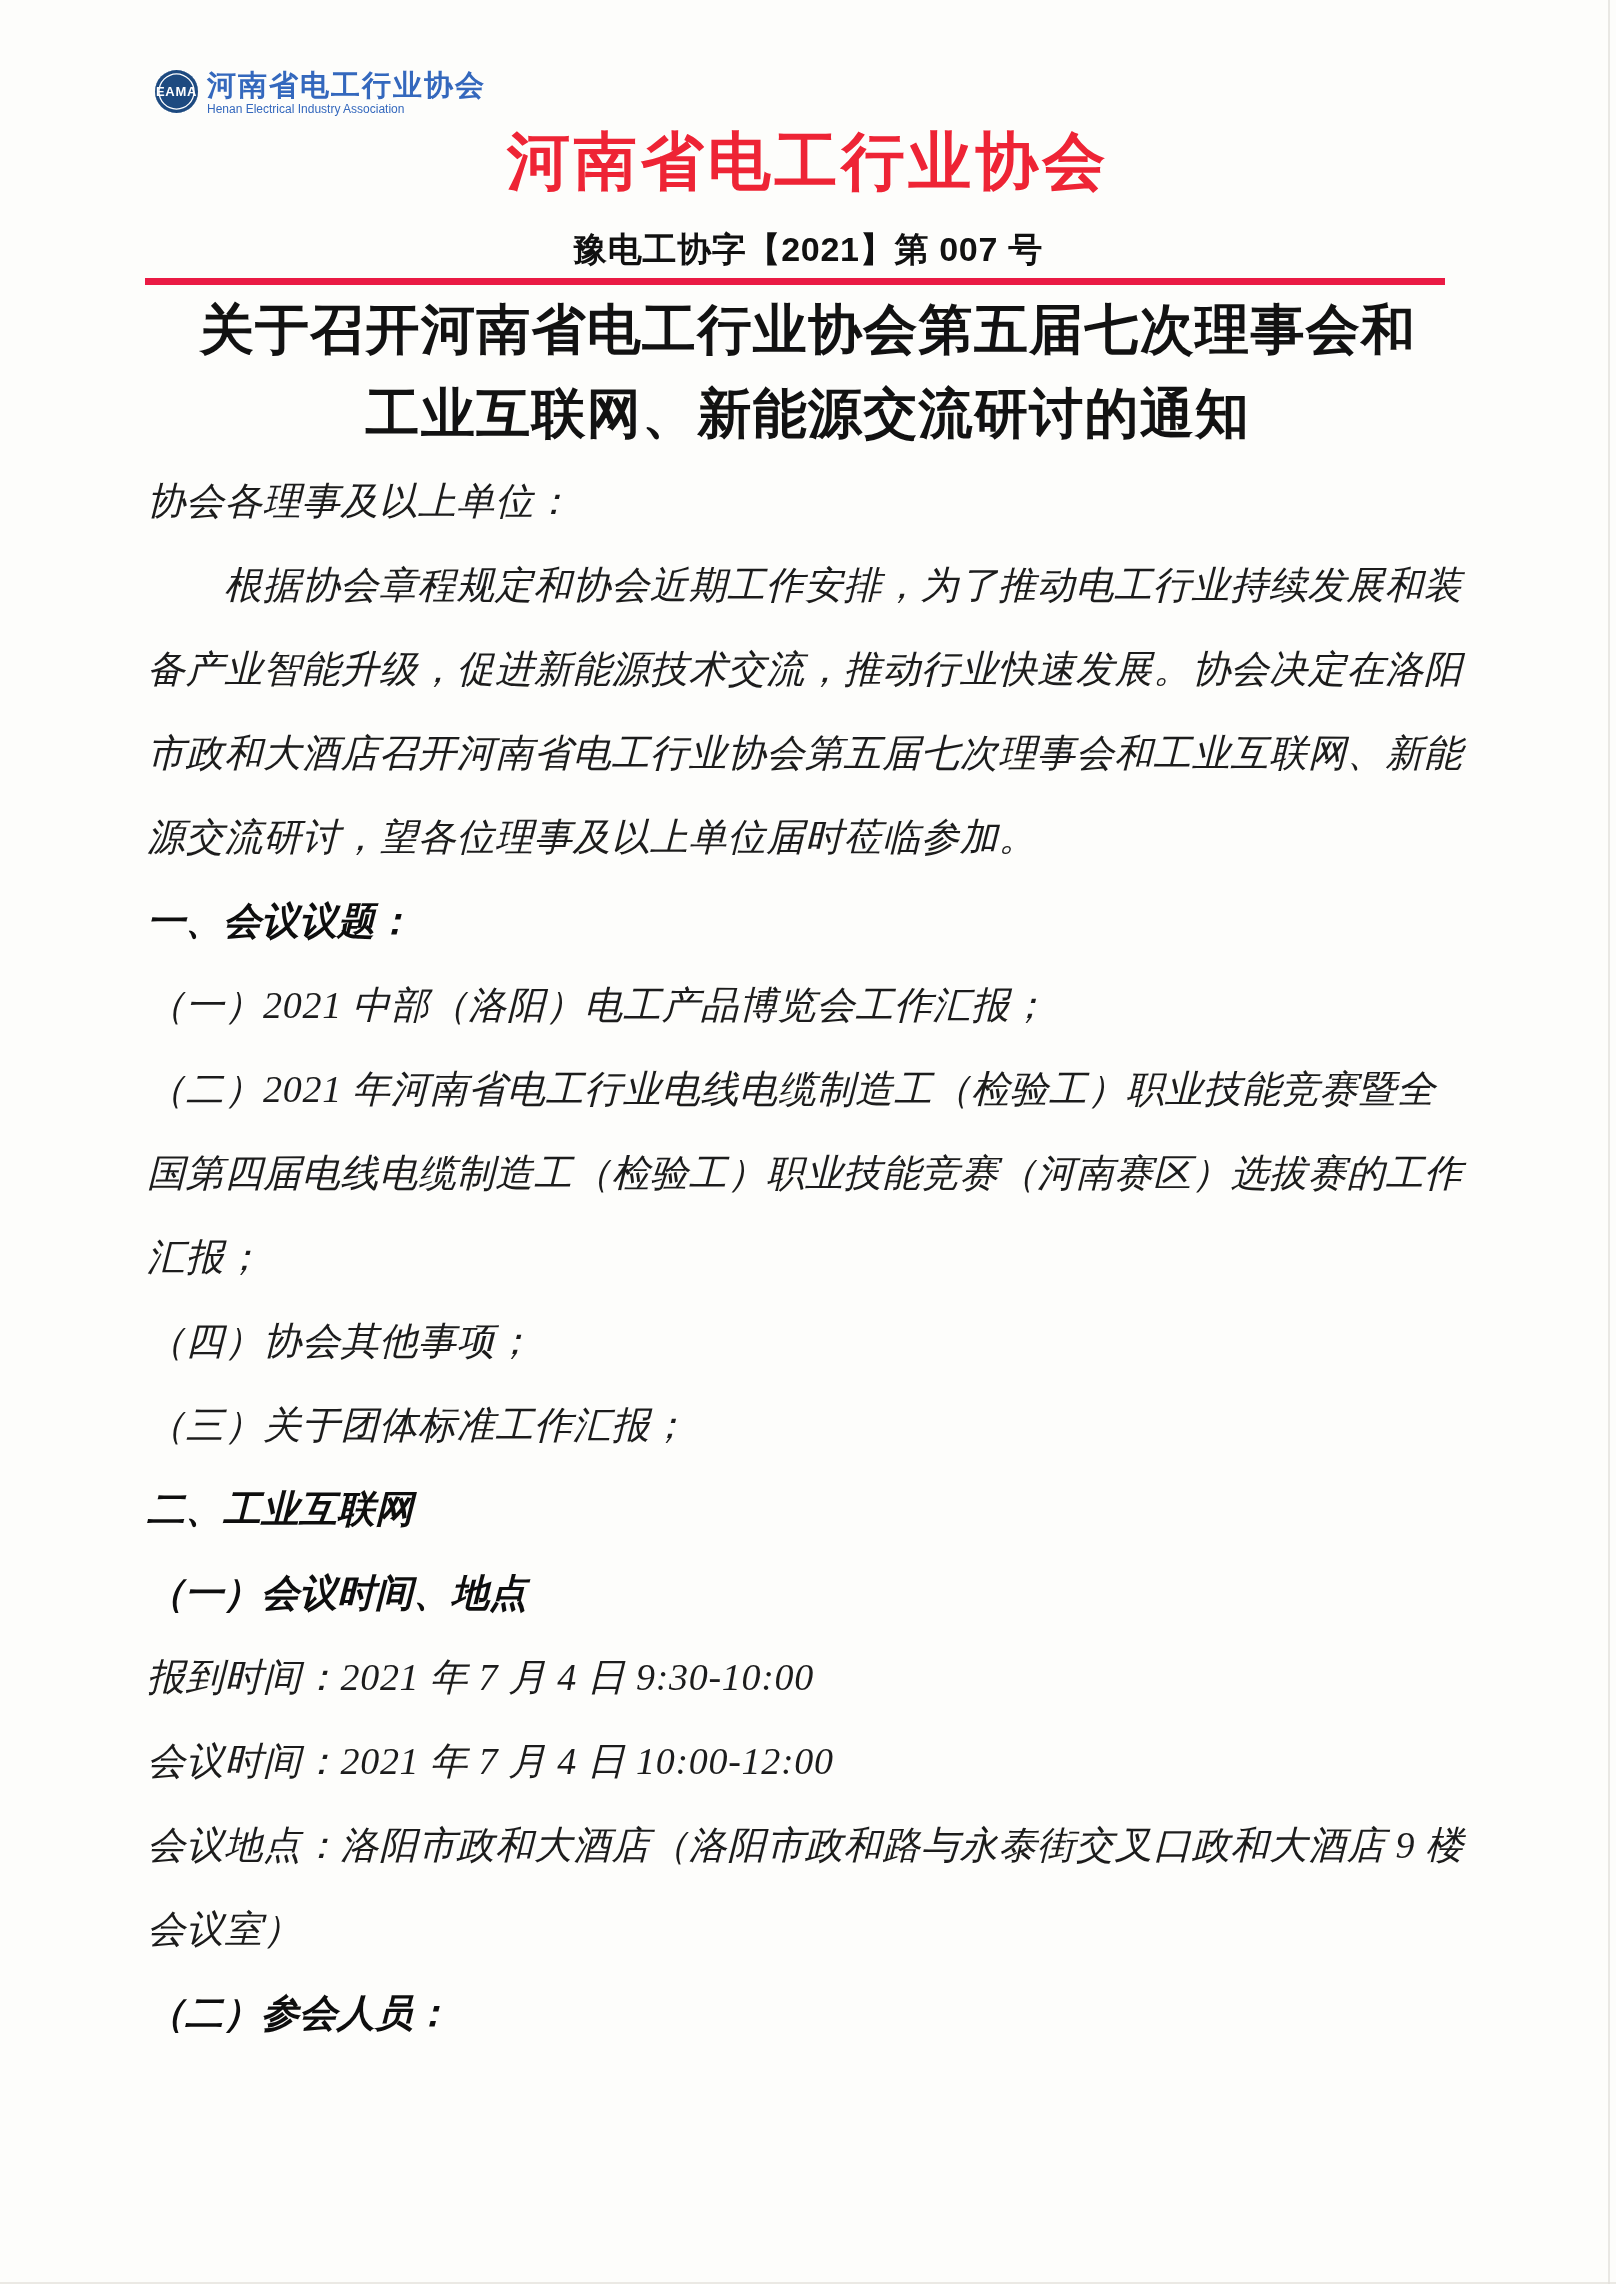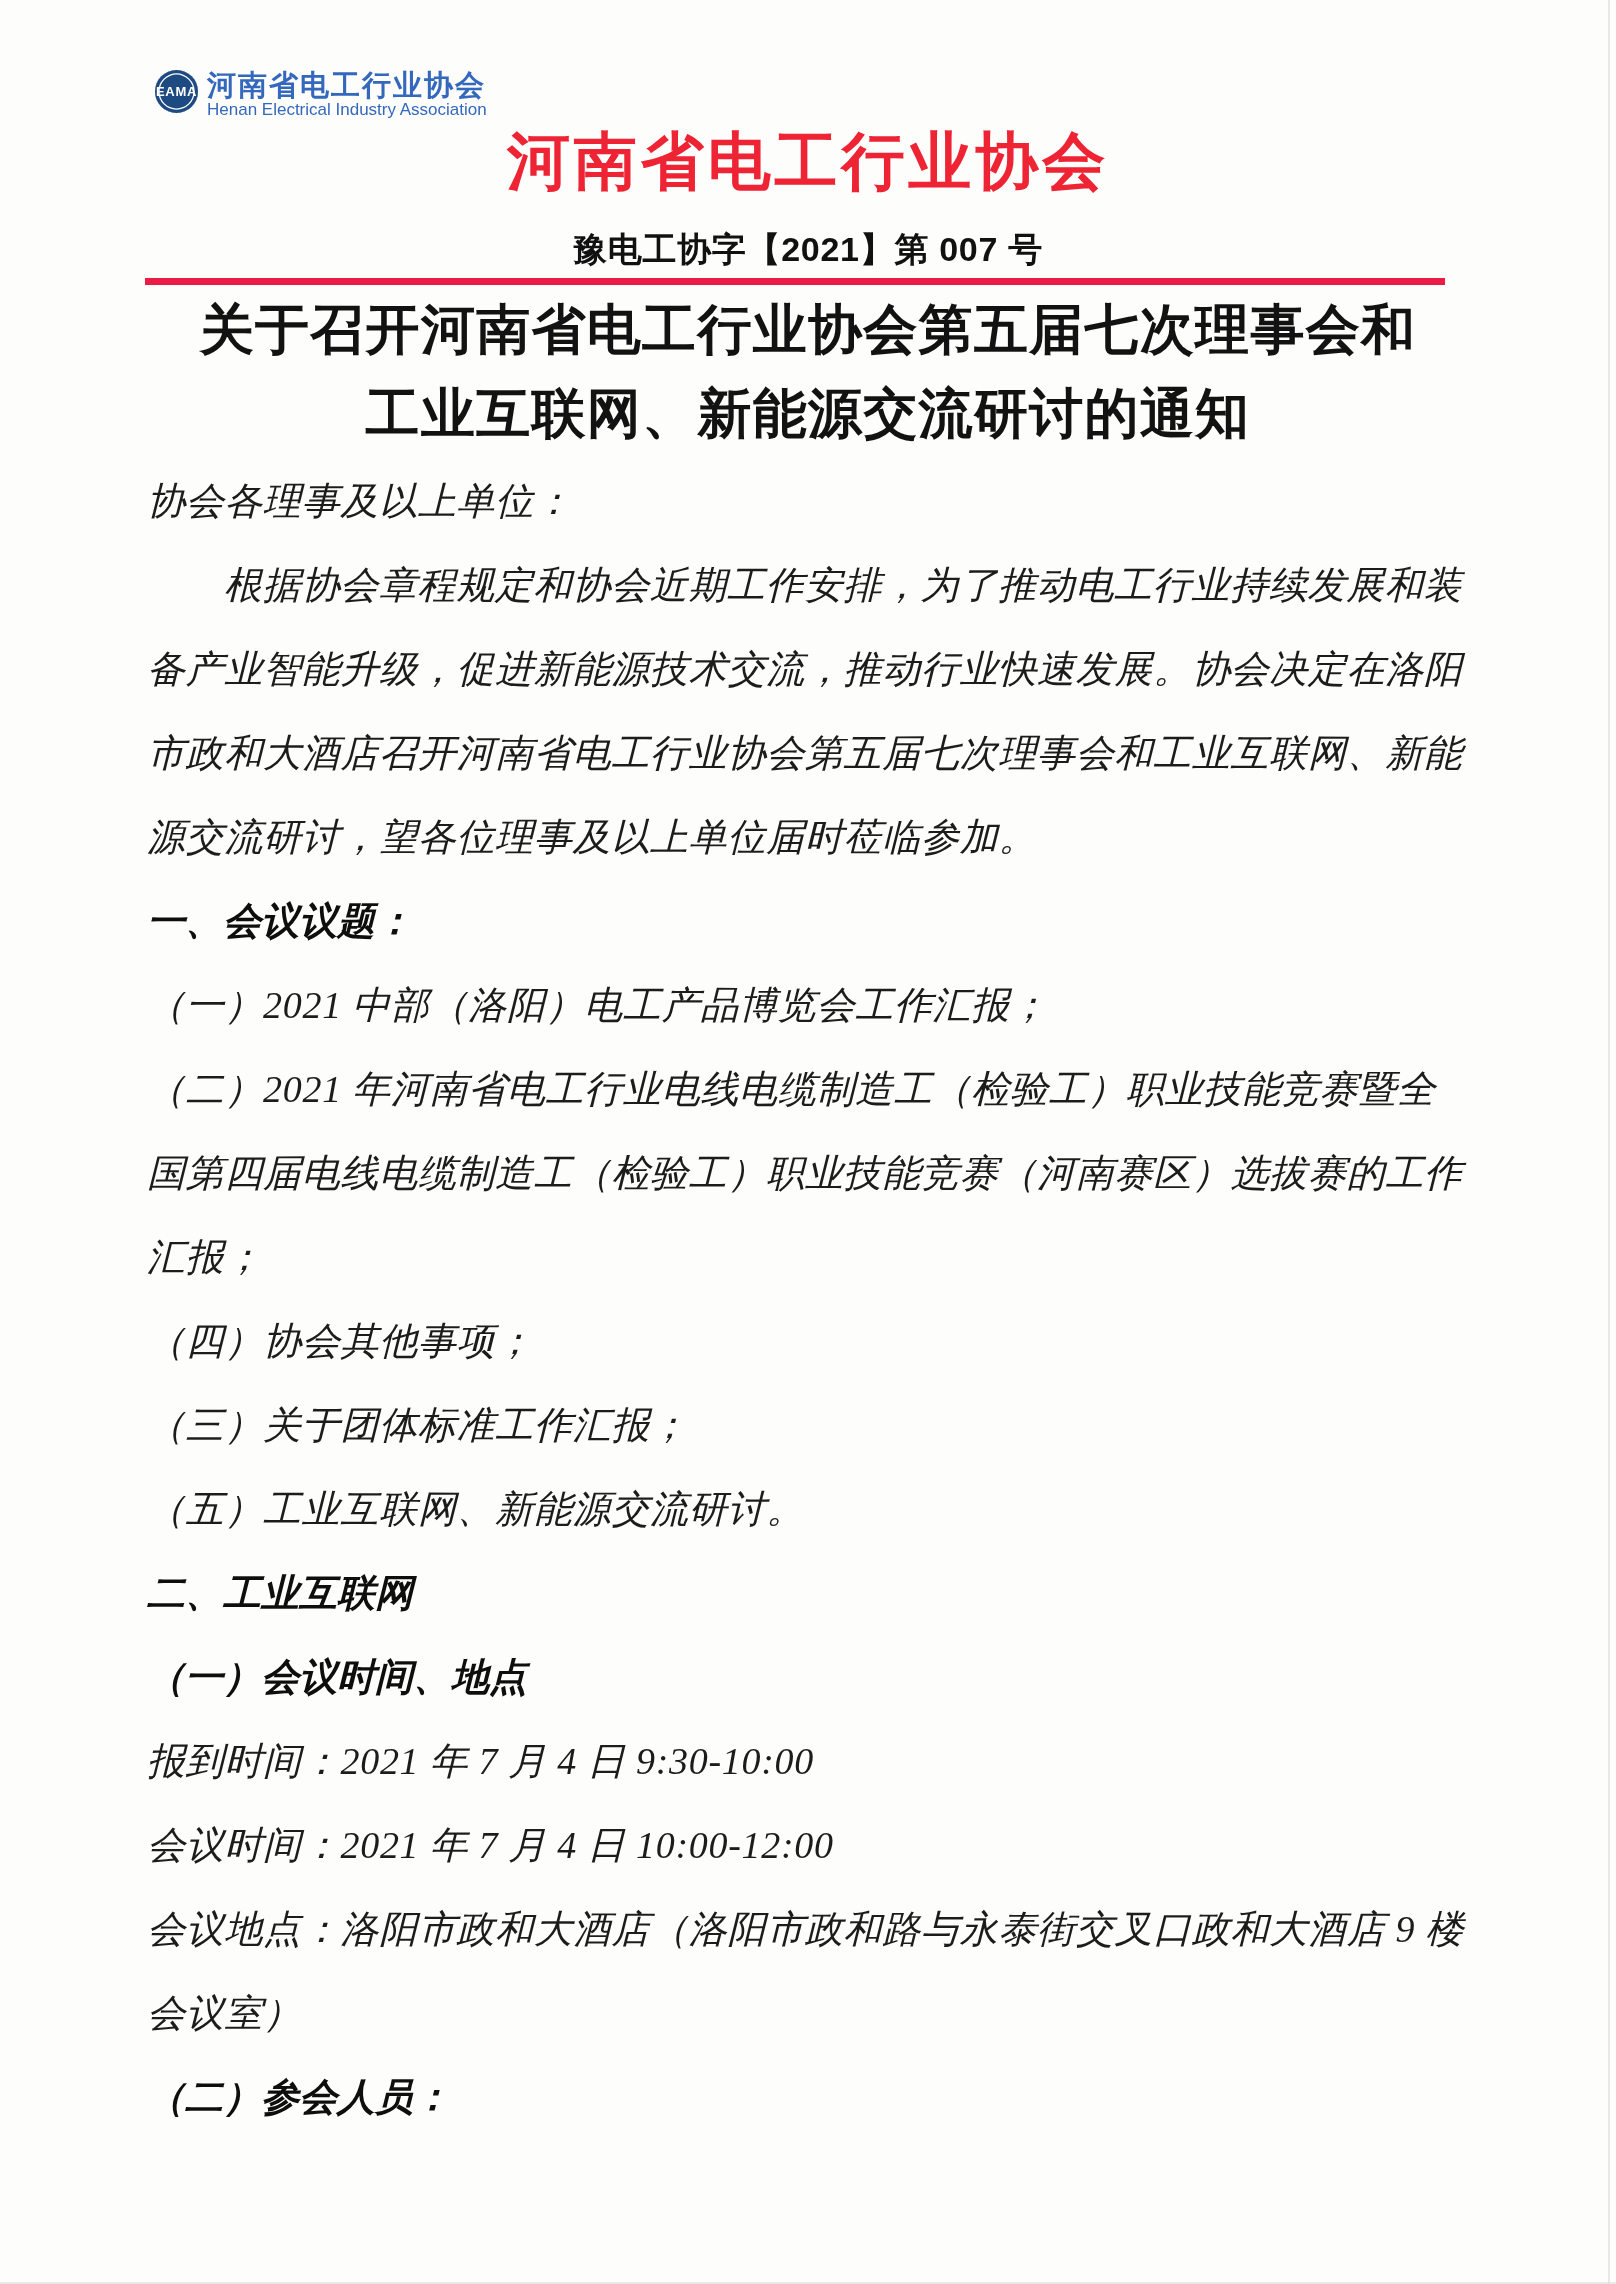--- a/index.html
+++ b/index.html
@@ -43,21 +43,21 @@
     font-size: 13px; font-weight: bold; letter-spacing: 0.7px;
   }
   .logo-text { display: flex; flex-direction: column; }
   .logo-zh {
     font-family: "Liberation Sans", "DejaVu Sans", sans-serif;
     font-size: 29px; font-weight: bold; line-height: 31px;
     color: var(--logo-blue, #3468bd); letter-spacing: 2px;
   }
   .logo-en {
     font-family: "Liberation Sans", "DejaVu Sans", sans-serif;
-    font-size: 17px; line-height: 17px;
+    font-size: 12px; line-height: 17px;
     color: var(--logo-blue, #3468bd);
   }
 
   .letterhead-title {
     position: absolute; top: 128px; left: 0; width: 100%;
     margin: 0; text-align: center;
     font-family: "Liberation Serif", "DejaVu Serif", serif;
     font-size: 63px; line-height: 68px; font-weight: bold;
     letter-spacing: 3.9px;
     color: var(--title-red, #ee2435);
@@ -134,21 +134,20 @@
       <div class="body-line">备产业智能升级，促进新能源技术交流，推动行业快速发展。协会决定在洛阳</div>
       <div class="body-line">市政和大酒店召开河南省电工行业协会第五届七次理事会和工业互联网、新能</div>
       <div class="body-line">源交流研讨，望各位理事及以上单位届时莅临参加。</div>
       <div class="body-line heading">一、会议议题：</div>
       <div class="body-line">（一）2021 中部（洛阳）电工产品博览会工作汇报；</div>
       <div class="body-line">（二）2021 年河南省电工行业电线电缆制造工（检验工）职业技能竞赛暨全</div>
       <div class="body-line">国第四届电线电缆制造工（检验工）职业技能竞赛（河南赛区）选拔赛的工作</div>
       <div class="body-line">汇报；</div>
       <div class="body-line">（四）协会其他事项；</div>
       <div class="body-line">（三）关于团体标准工作汇报；</div>
-      <div class="body-line">（五）工业互联网、新能源交流研讨。</div>
       <div class="body-line heading">二、工业互联网</div>
       <div class="body-line heading">（一）会议时间、地点</div>
       <div class="body-line">报到时间：2021 年 7 月 4 日  9:30-10:00</div>
       <div class="body-line">会议时间：2021 年 7 月 4 日  10:00-12:00</div>
       <div class="body-line">会议地点：洛阳市政和大酒店（洛阳市政和路与永泰街交叉口政和大酒店 9 楼</div>
       <div class="body-line">会议室）</div>
       <div class="body-line heading">（二）参会人员：</div>
     </main>
 
   <div class="scan-edge-right"></div>

